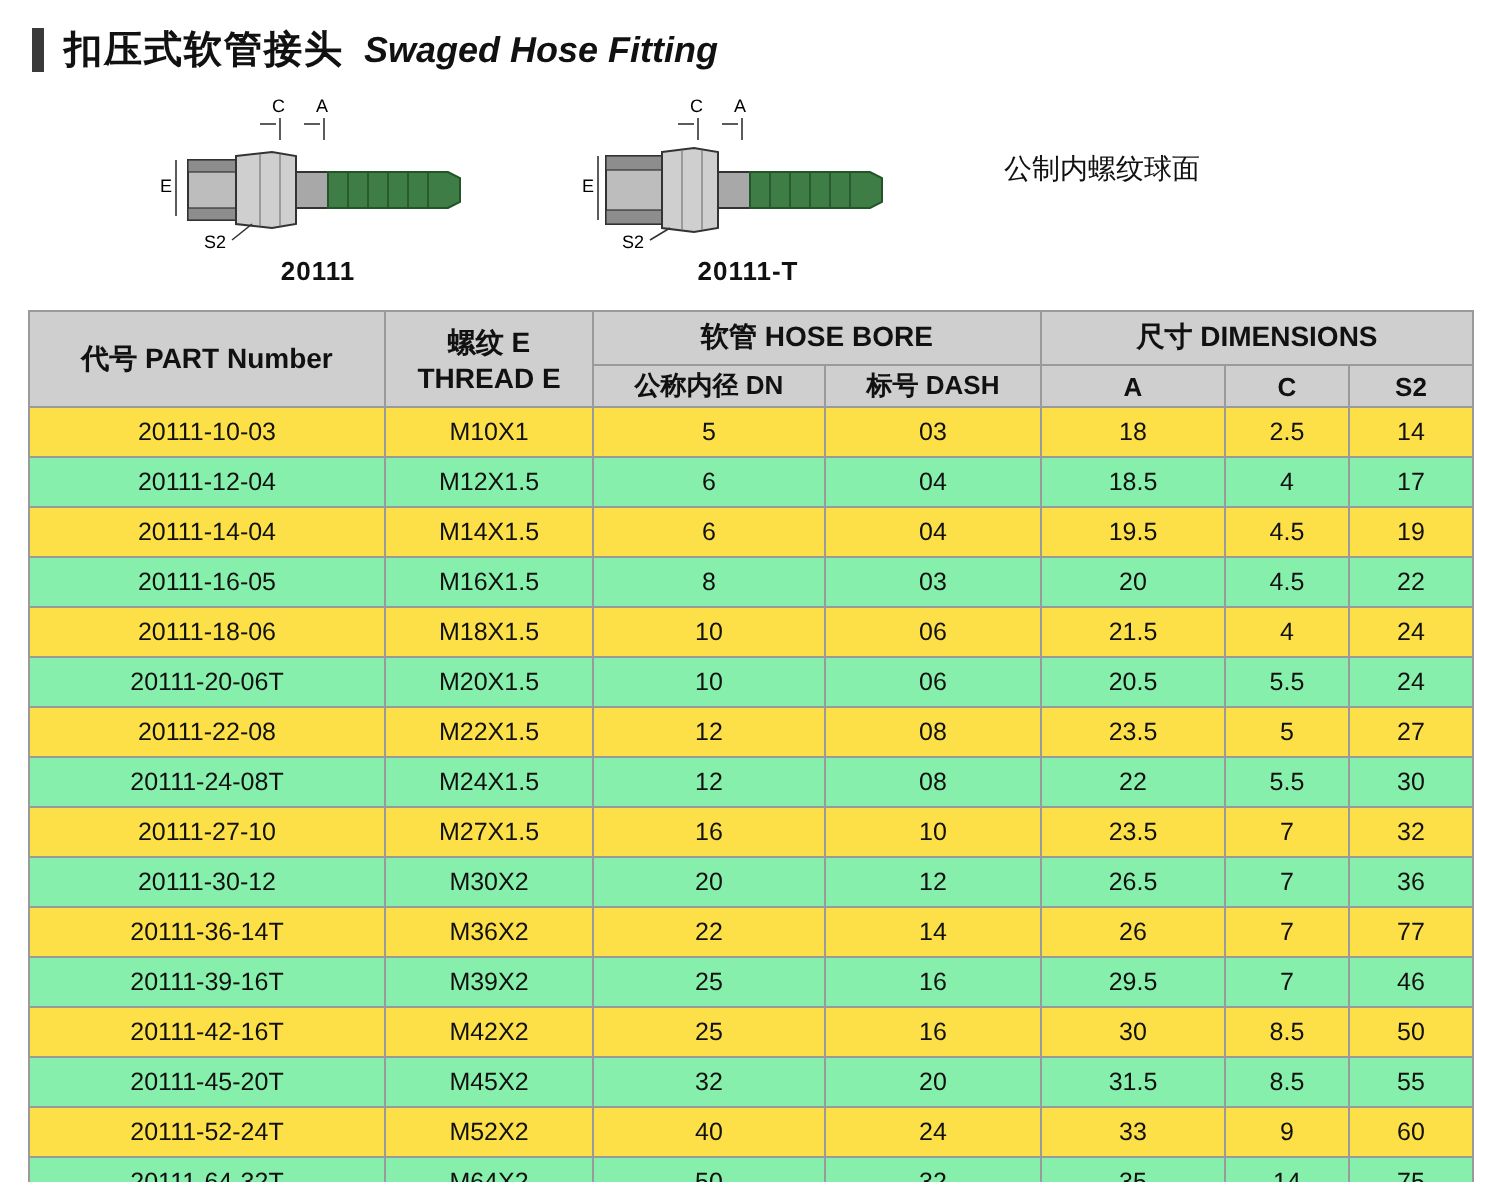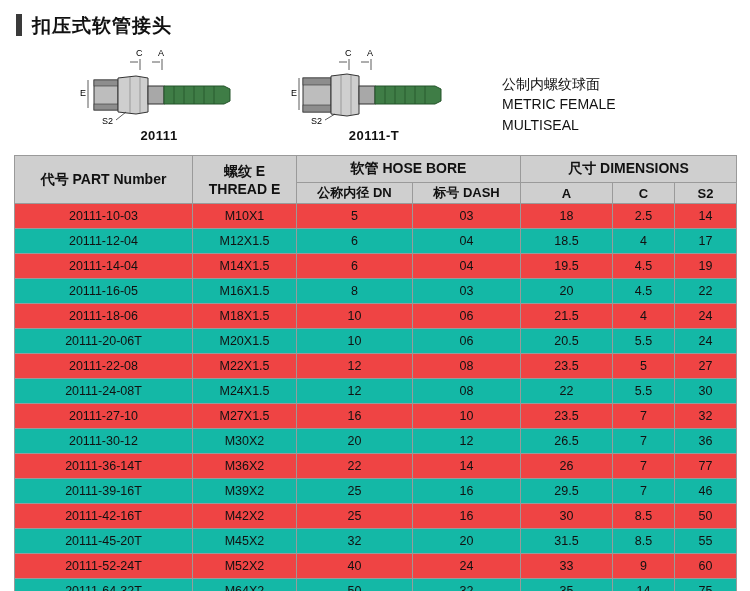--- a/index.html
+++ b/index.html
@@ -106,34 +106,35 @@
     padding: 4px 2px;
   }
   table.spec thead th.sub {
     font-size: 13px;
     padding: 1px 2px;
   }
   table.spec tbody td {
     height: 22px;
     padding: 1px 2px;
   }
-  tbody tr.odd td { background: #ef4444; }
-  tbody tr.even td { background: #14b8a6; }
+  tbody tr.odd td { background: #fde047; }
+  tbody tr.even td { background: #86efac; }
   td.partno { font-size: 12.5px; }
 
   svg { display: block; }
 </style>
 </head>
 <body>
 
 <div class="page">
 
   <div class="header">
     <div class="header-bar"></div>
     <div class="title-cn">扣压式软管接头</div>
+    <div class="title-en">Swaged Hose Fitting</div>
   </div>
 
   <div class="figures">
 
     <div class="fig fig1">
       <svg width="170" height="80" viewBox="0 0 170 80">
 
         <text x="62" y="10" font-size="9" font-family="Liberation Sans, sans-serif">C</text>
         <text x="84" y="10" font-size="9" font-family="Liberation Sans, sans-serif">A</text>
         <line x1="66" y1="13" x2="66" y2="24" stroke="#333" stroke-width="0.8"></line>
@@ -196,21 +197,20 @@
           <line x1="136" y1="40" x2="136" y2="58"></line>
         </g>
         <text x="22" y="78" font-size="9" font-family="Liberation Sans, sans-serif">S2</text>
         <line x1="36" y1="74" x2="46" y2="68" stroke="#333" stroke-width="0.8"></line>
       </svg>
       <div class="fig-caption">20111-T</div>
     </div>
 
     <div class="side-text">
       <div class="cn">公制内螺纹球面</div>
-      <div class="en">METRIC FEMALE MULTISEAL</div>
     </div>
   </div>
 
   <table class="spec">
     <colgroup>
       <col style="width:178px">
       <col style="width:104px">
       <col style="width:116px">
       <col style="width:108px">
       <col style="width:92px">

